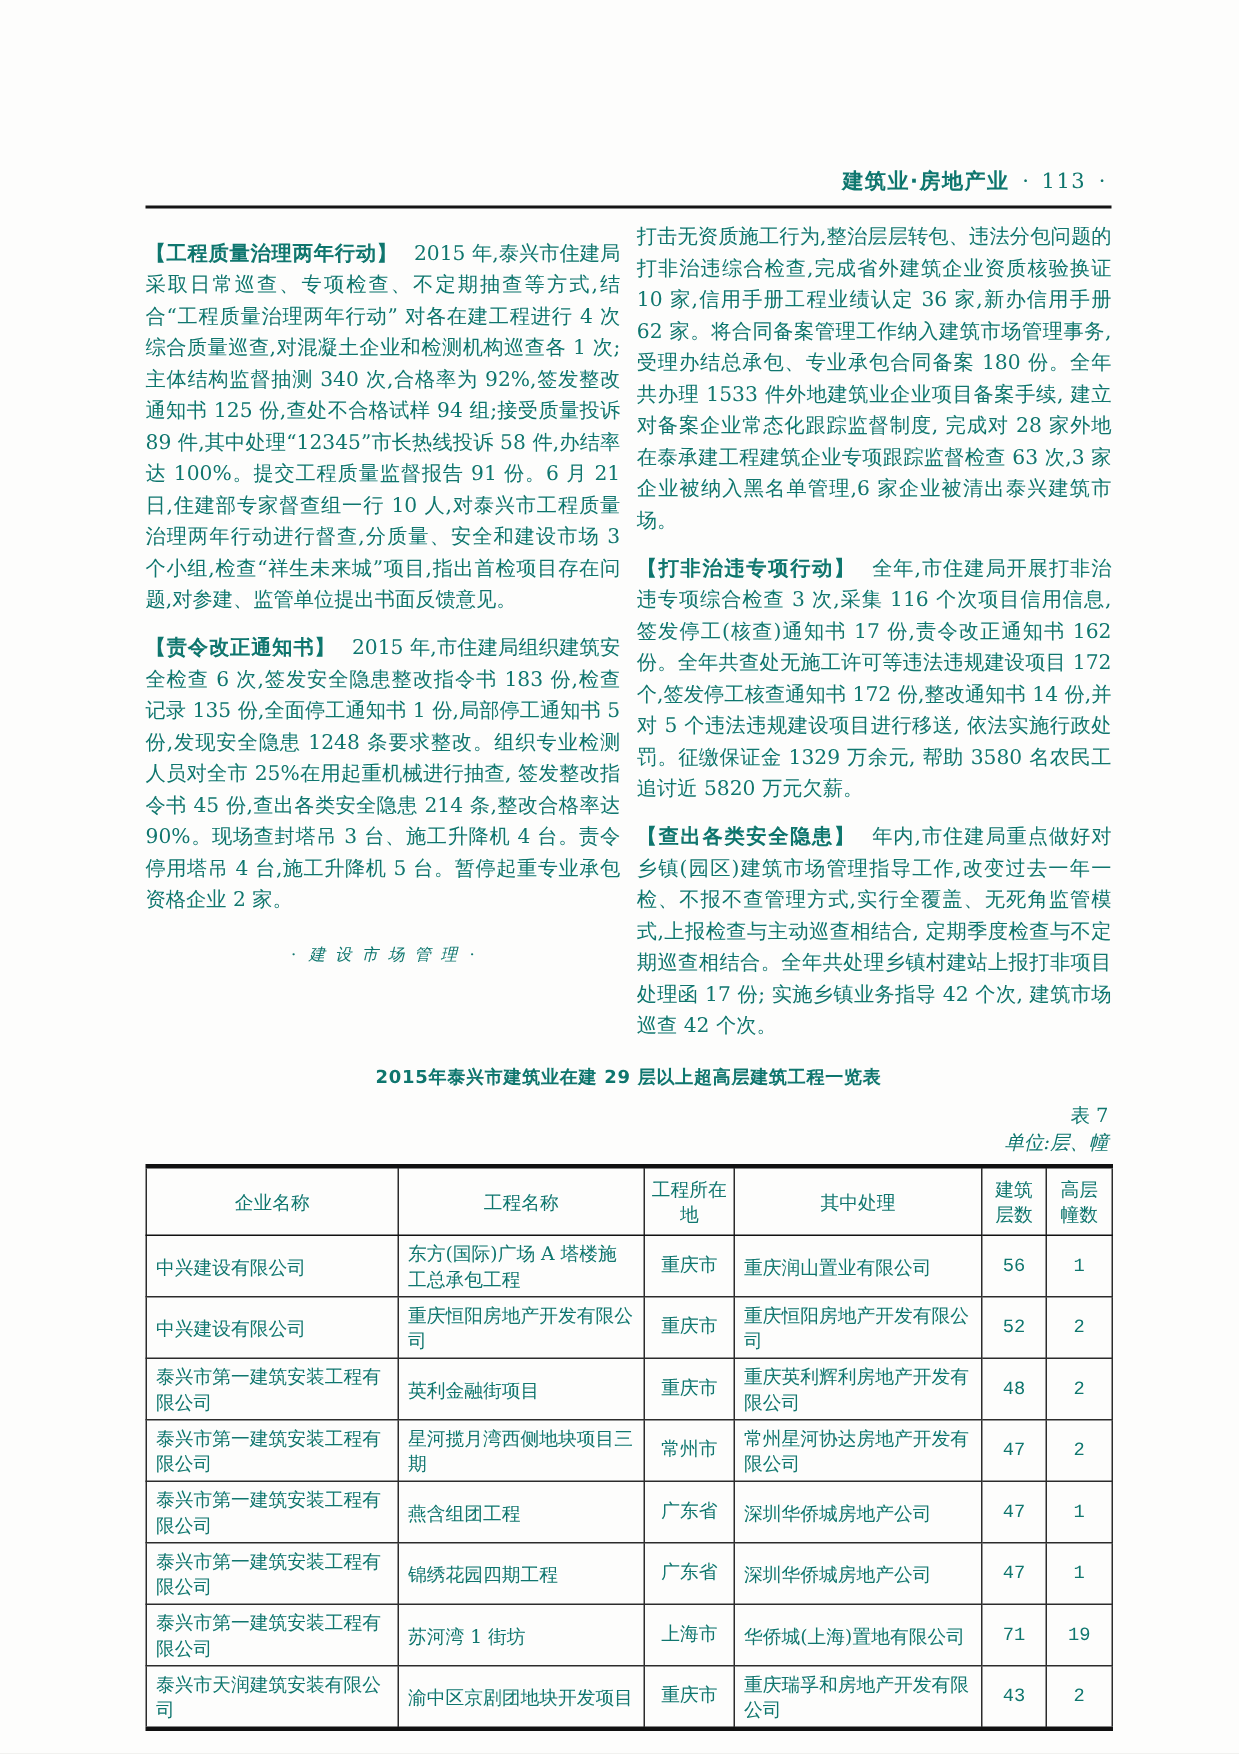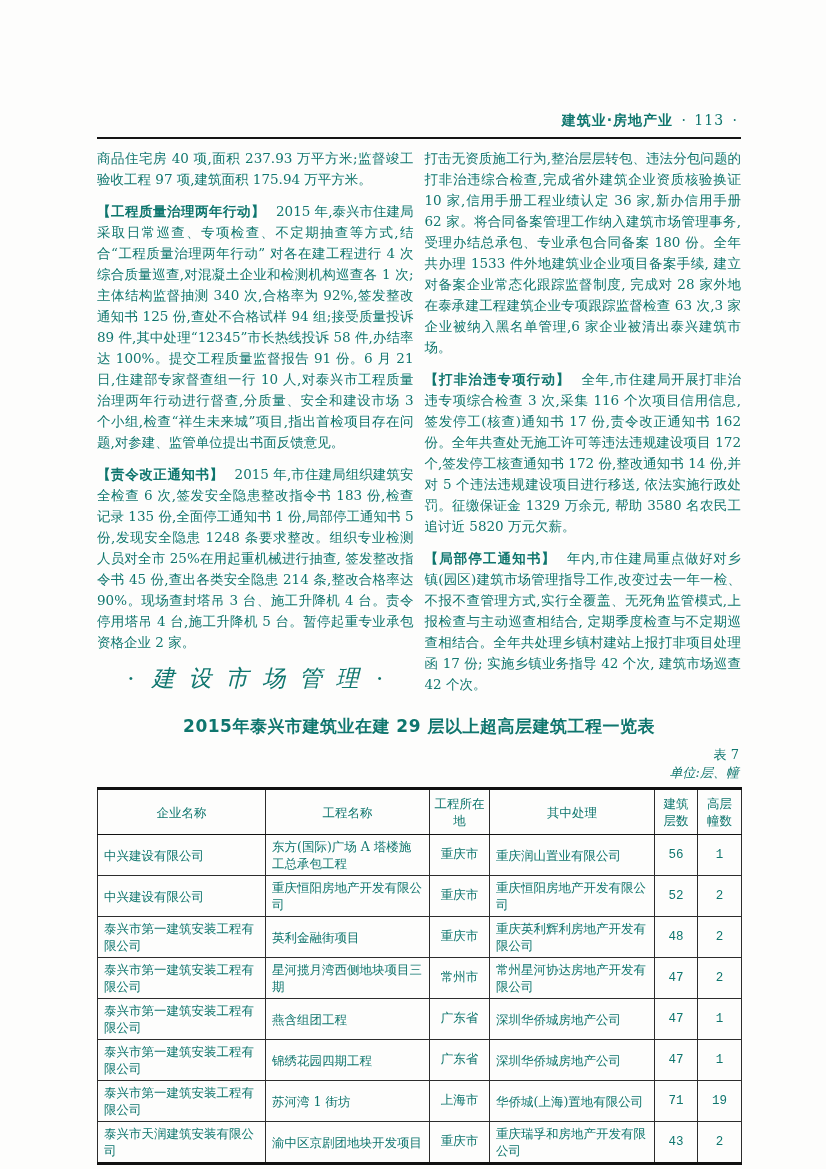--- a/index.html
+++ b/index.html
@@ -18,28 +18,28 @@
 
   
   .columns { display:flex; gap:11px; margin-top:9px; }
   .col { width:316.5px; font-size:13.5px; line-height:21px; text-align:justify; }
   .para { margin:0; }
   .entry { margin-top:11px; }
   .entry-head {
     font-family:"DejaVu Sans","Liberation Sans",sans-serif;
     font-weight:bold; margin-right:0.8em; letter-spacing:0.5px;
   }
-  .section-heading { text-align:center; margin:15px 0 11px; font-size:23px; font-style:italic; }
+  .section-heading { text-align:center; margin:15px 0 11px; font-size:11px; font-style:italic; }
   .section-heading .dot { font-style:normal; }
   .heading-text { letter-spacing:0.6em; margin:0 0.15em 0 0.75em; }
 
   
   .table-block { margin-top:15px; }
   .table-title {
-    text-align:center; font-size:17px; font-weight:bold;
+    text-align:center; font-size:12px; font-weight:bold;
     font-family:"DejaVu Sans","Liberation Sans",sans-serif; letter-spacing:0.5px;
   }
   .table-meta { display:flex; justify-content:space-between; align-items:flex-end; font-size:13px; margin:8px 2px 5px;flex-direction:column; }
   .table-unit { font-style:italic; }
   table.data { width:100%; border-collapse:collapse; table-layout:fixed;
     border-top:3px solid #111; border-bottom:3px solid #111; font-size:12.5px; line-height:17px; }
   table.data th, table.data td { border:1px solid #2c2c2c; padding:3px 6px; vertical-align:middle; }
   table.data th { font-weight:normal; height:40px; text-align:center; border-bottom:1.5px solid #111; padding:2px 3px; }
   table.data td { height:30px; }
   .ta-l { text-align:left; }
@@ -56,21 +56,20 @@
     <div class="page-header">
       <span class="h-sec">建筑业·房地产业</span>
       <span class="h-dot">·</span>
       <span class="h-num">113</span>
       <span class="h-dot">·</span>
     </div>
 
     <div class="columns">
 
       <div class="col">
-        <p class="para">商品住宅房 40 项,面积 237.93 万平方米;监督竣工验收工程 97 项,建筑面积 175.94 万平方米。</p>
 
         <p class="para entry">
           <span class="entry-head">【工程质量治理两年行动】</span><span>2015 年,泰兴市住建局采取日常巡查、专项检查、不定期抽查等方式,结合“工程质量治理两年行动” 对各在建工程进行 4 次综合质量巡查,对混凝土企业和检测机构巡查各 1 次;主体结构监督抽测 340 次,合格率为 92%,签发整改通知书 125 份,查处不合格试样 94 组;接受质量投诉 89 件,其中处理“12345”市长热线投诉 58 件,办结率达 100%。提交工程质量监督报告 91 份。6 月 21 日,住建部专家督查组一行 10 人,对泰兴市工程质量治理两年行动进行督查,分质量、安全和建设市场 3 个小组,检查“祥生未来城”项目,指出首检项目存在问题,对参建、监管单位提出书面反馈意见。</span>
         </p>
 
         <p class="para entry">
           <span class="entry-head">【责令改正通知书】</span><span>2015 年,市住建局组织建筑安全检查 6 次,签发安全隐患整改指令书 183 份,检查记录 135 份,全面停工通知书 1 份,局部停工通知书 5 份,发现安全隐患 1248 条要求整改。组织专业检测人员对全市 25%在用起重机械进行抽查, 签发整改指令书 45 份,查出各类安全隐患 214 条,整改合格率达 90%。现场查封塔吊 3 台、施工升降机 4 台。责令停用塔吊 4 台,施工升降机 5 台。暂停起重专业承包资格企业 2 家。</span>
         </p>
 
         <div class="section-heading">
@@ -80,21 +79,21 @@
       </div>
 
       <div class="col">
         <p class="para">打击无资质施工行为,整治层层转包、违法分包问题的打非治违综合检查,完成省外建筑企业资质核验换证 10 家,信用手册工程业绩认定 36 家,新办信用手册 62 家。将合同备案管理工作纳入建筑市场管理事务,受理办结总承包、专业承包合同备案 180 份。全年共办理 1533 件外地建筑业企业项目备案手续, 建立对备案企业常态化跟踪监督制度, 完成对 28 家外地在泰承建工程建筑企业专项跟踪监督检查 63 次,3 家企业被纳入黑名单管理,6 家企业被清出泰兴建筑市场。</p>
 
         <p class="para entry">
           <span class="entry-head">【打非治违专项行动】</span><span>全年,市住建局开展打非治违专项综合检查 3 次,采集 116 个次项目信用信息,签发停工(核查)通知书 17 份,责令改正通知书 162 份。全年共查处无施工许可等违法违规建设项目 172 个,签发停工核查通知书 172 份,整改通知书 14 份,并对 5 个违法违规建设项目进行移送, 依法实施行政处罚。征缴保证金 1329 万余元, 帮助 3580 名农民工追讨近 5820 万元欠薪。</span>
         </p>
 
         <p class="para entry">
-          <span class="entry-head">【局部停工通知书】</span><span>年内,市住建局重点做好对乡镇(园区)建筑市场管理指导工作,改变过去一年一检、不报不查管理方式,实行全覆盖、无死角监管模式,上报检查与主动巡查相结合, 定期季度检查与不定期巡查相结合。全年共处理乡镇村建站上报打非项目处理函 17 份; 实施乡镇业务指导 42 个次, 建筑市场巡查 42 个次。</span>
+          <span class="entry-head">【查出各类安全隐患】</span><span>年内,市住建局重点做好对乡镇(园区)建筑市场管理指导工作,改变过去一年一检、不报不查管理方式,实行全覆盖、无死角监管模式,上报检查与主动巡查相结合, 定期季度检查与不定期巡查相结合。全年共处理乡镇村建站上报打非项目处理函 17 份; 实施乡镇业务指导 42 个次, 建筑市场巡查 42 个次。</span>
         </p>
       </div>
 
     </div>
 
     <div class="table-block">
       <div class="table-title">2015年泰兴市建筑业在建 29 层以上超高层建筑工程一览表</div>
       <div class="table-meta">
         <span class="table-label">表 7</span>
         <span class="table-unit">单位:层、幢</span>

